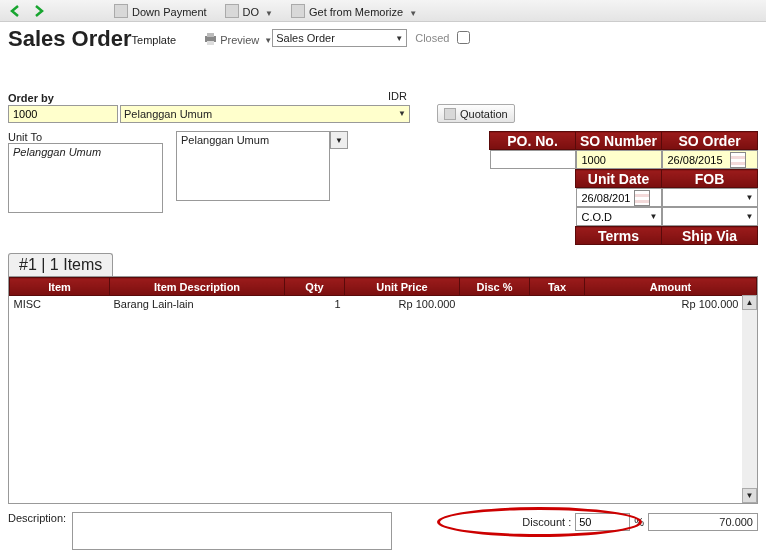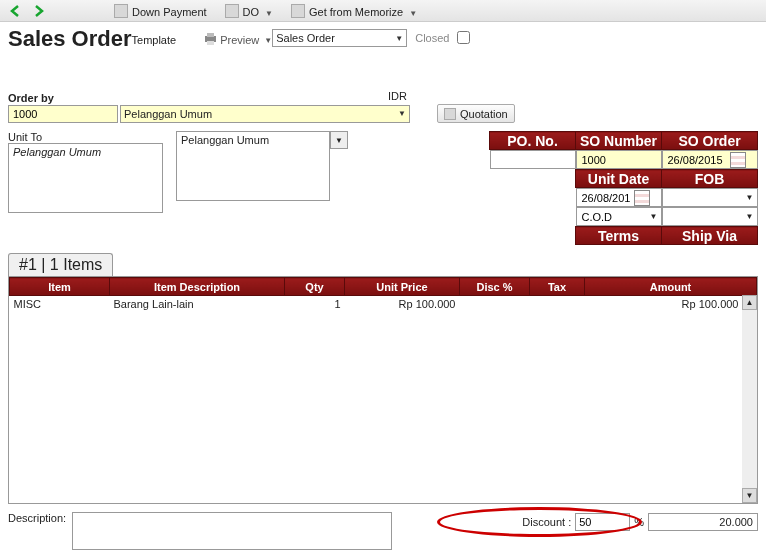--- a/index.html
+++ b/index.html
@@ -326,21 +326,21 @@
     <span>Description:</span>
     <div class="desc-box"></div>
 
     <div class="totals">
       <div class="totals-row">
         <span class="circled row" style="gap:4px;">
           <span class="tot-label">Discount :</span>
           <input class="disc-input" value="50" style="">
         </span>
         <span>%</span>
-        <span class="tot-val">20.000</span>
+        <span class="tot-val">70.000</span>
       </div>
     </div>
   </div>
 
   
   <div class="account-row">
     <span>)P Account</span>
     <div class="account-select">
       <span>Advance Sales IDR</span>
       <span class="caret" style="font-size:8px;">▼</span>

